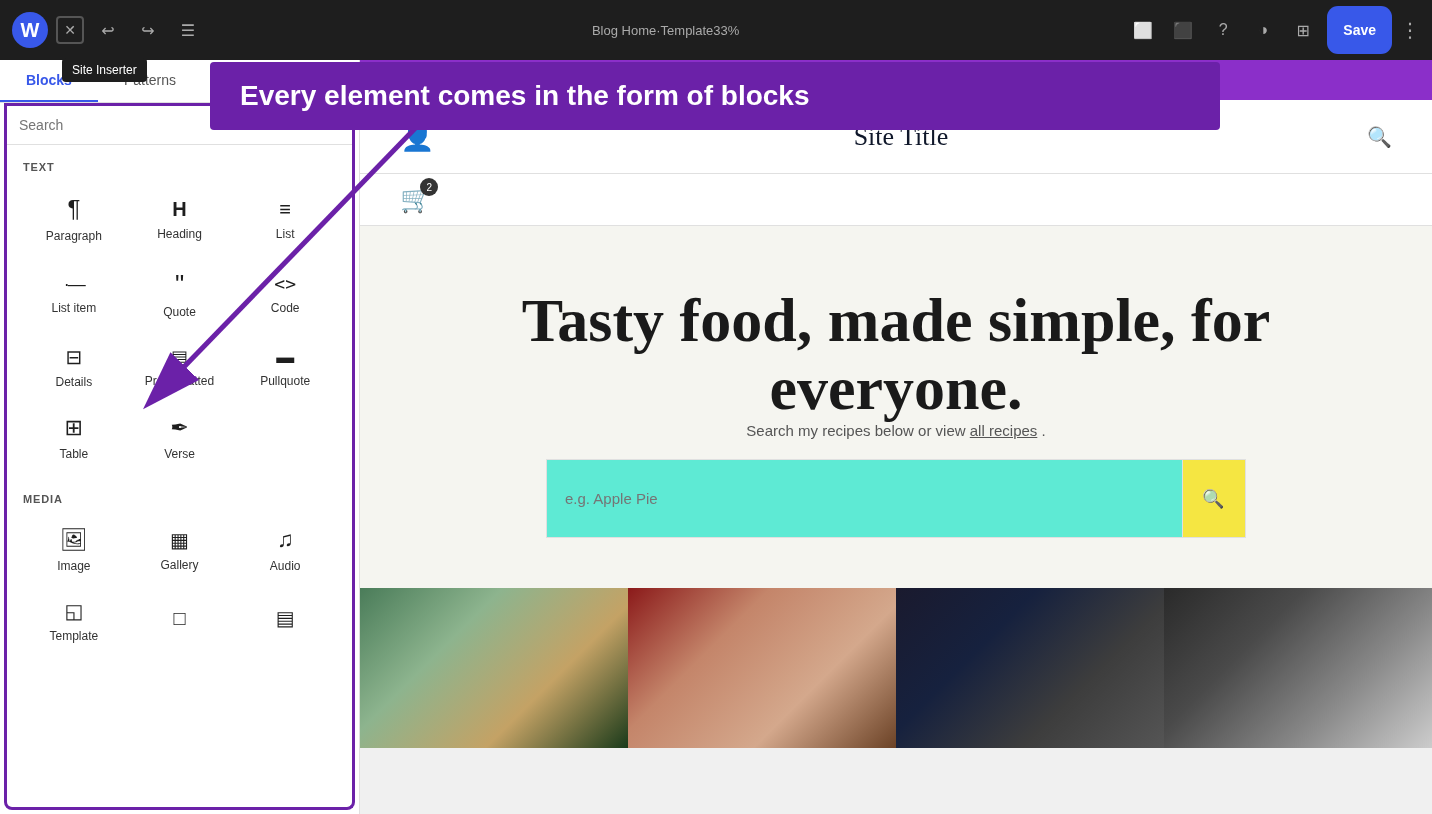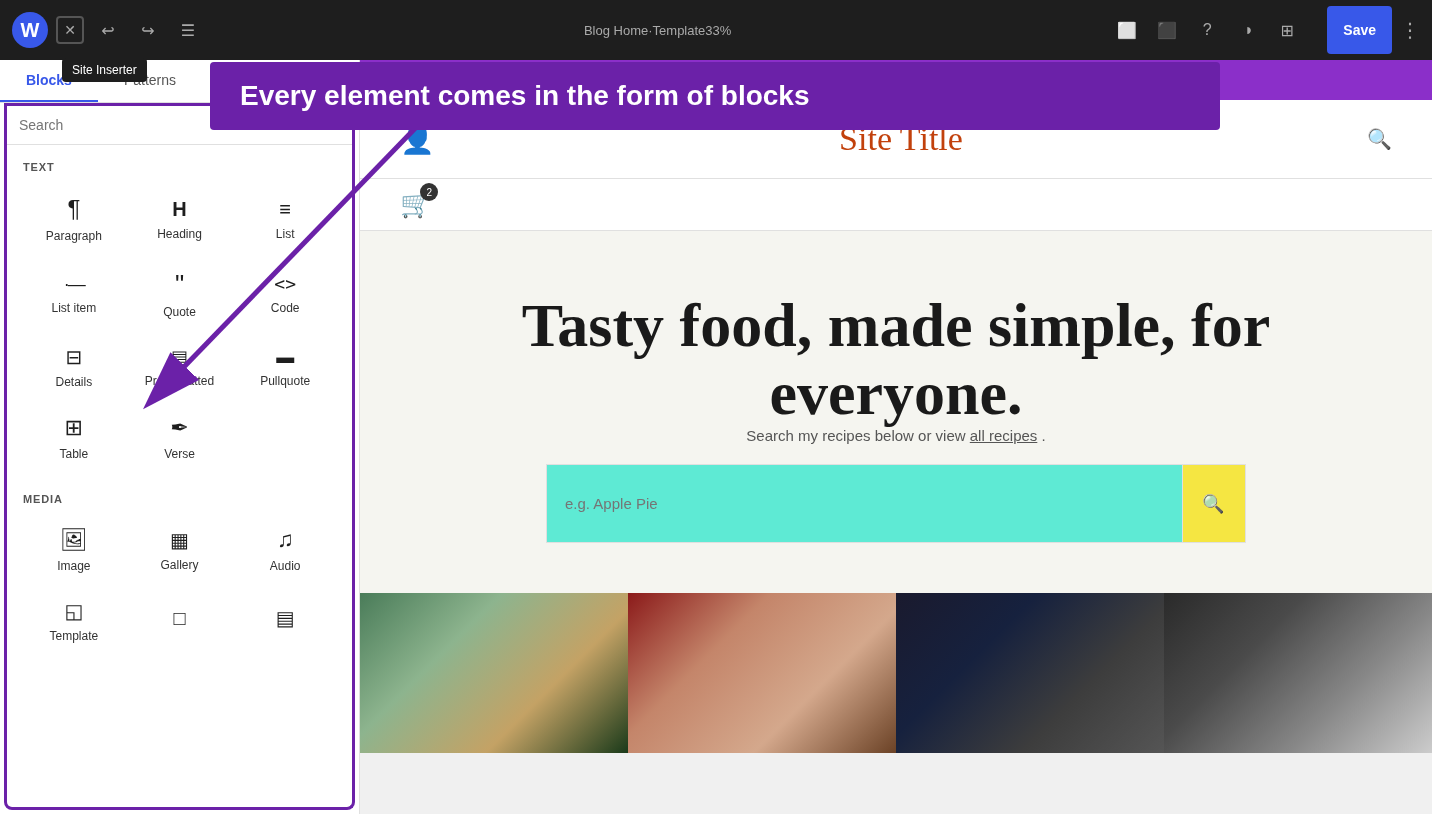--- a/index.html
+++ b/index.html
@@ -56,25 +56,24 @@
     .toolbar-right {
       display: flex;
       align-items: center;
       gap: 8px;
     }
     .save-btn {
       background: #3858e9;
       color: white;
       border: none;
       padding: 16px 16px;
-      border-radius: 4px;
+      border-radius: 11px;
       font-size: 14px;
       font-weight: 600;
       cursor: pointer;
-      margin-left: 16px;
     }
     .toolbar-more-btn {
       color: #aaa;
       font-size: 20px;
       cursor: pointer;
       background: transparent;
       border: none;
     }
 
     
@@ -210,23 +209,23 @@
       align-items: center;
       justify-content: space-between;
       border-bottom: 1px solid #e0e0e0;
     }
 
     .user-icon {
       font-size: 28px;
       color: #333;
     }
     .site-title {
-      font-size: 34px;
+      font-size: 26px;
       font-family: Georgia, serif;
-      color: #c2410c;
+      color: #0f172a;
     }
     .site-search-icon {
       font-size: 20px;
       color: #333;
     }
 
     .cart-area {
       background: #fff;
       padding: 10px 40px;
       border-bottom: 1px solid #e0e0e0;

